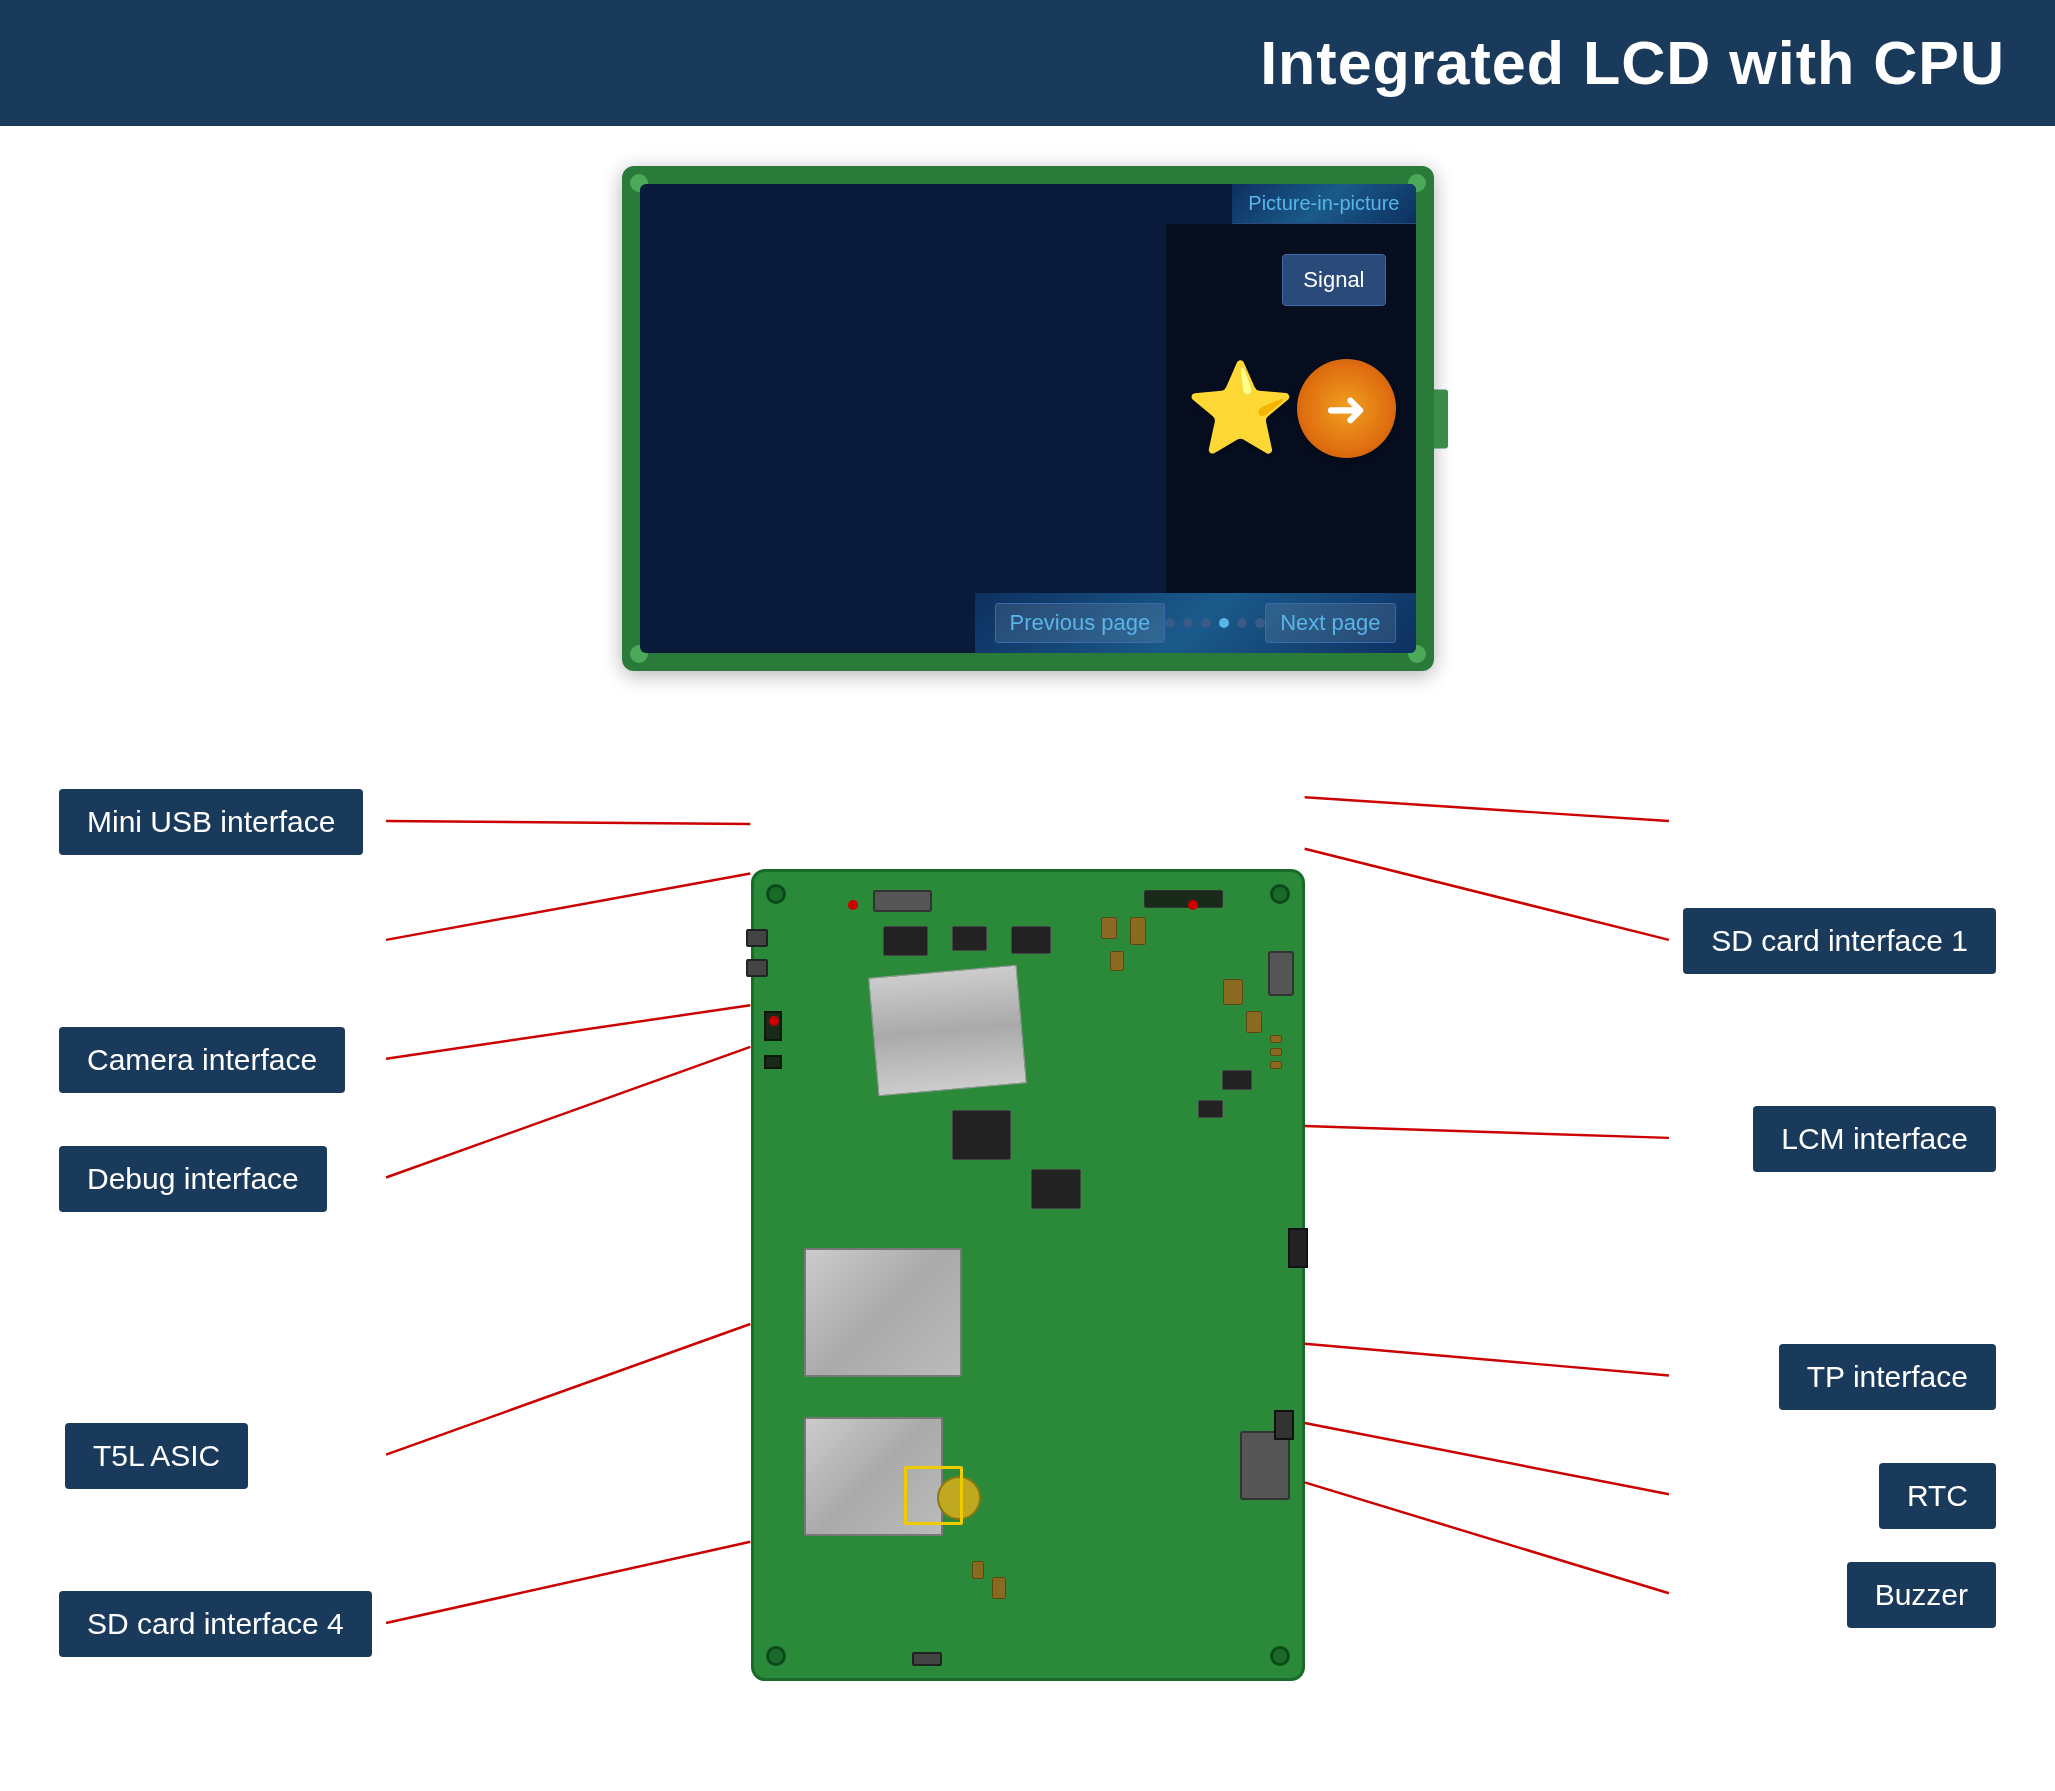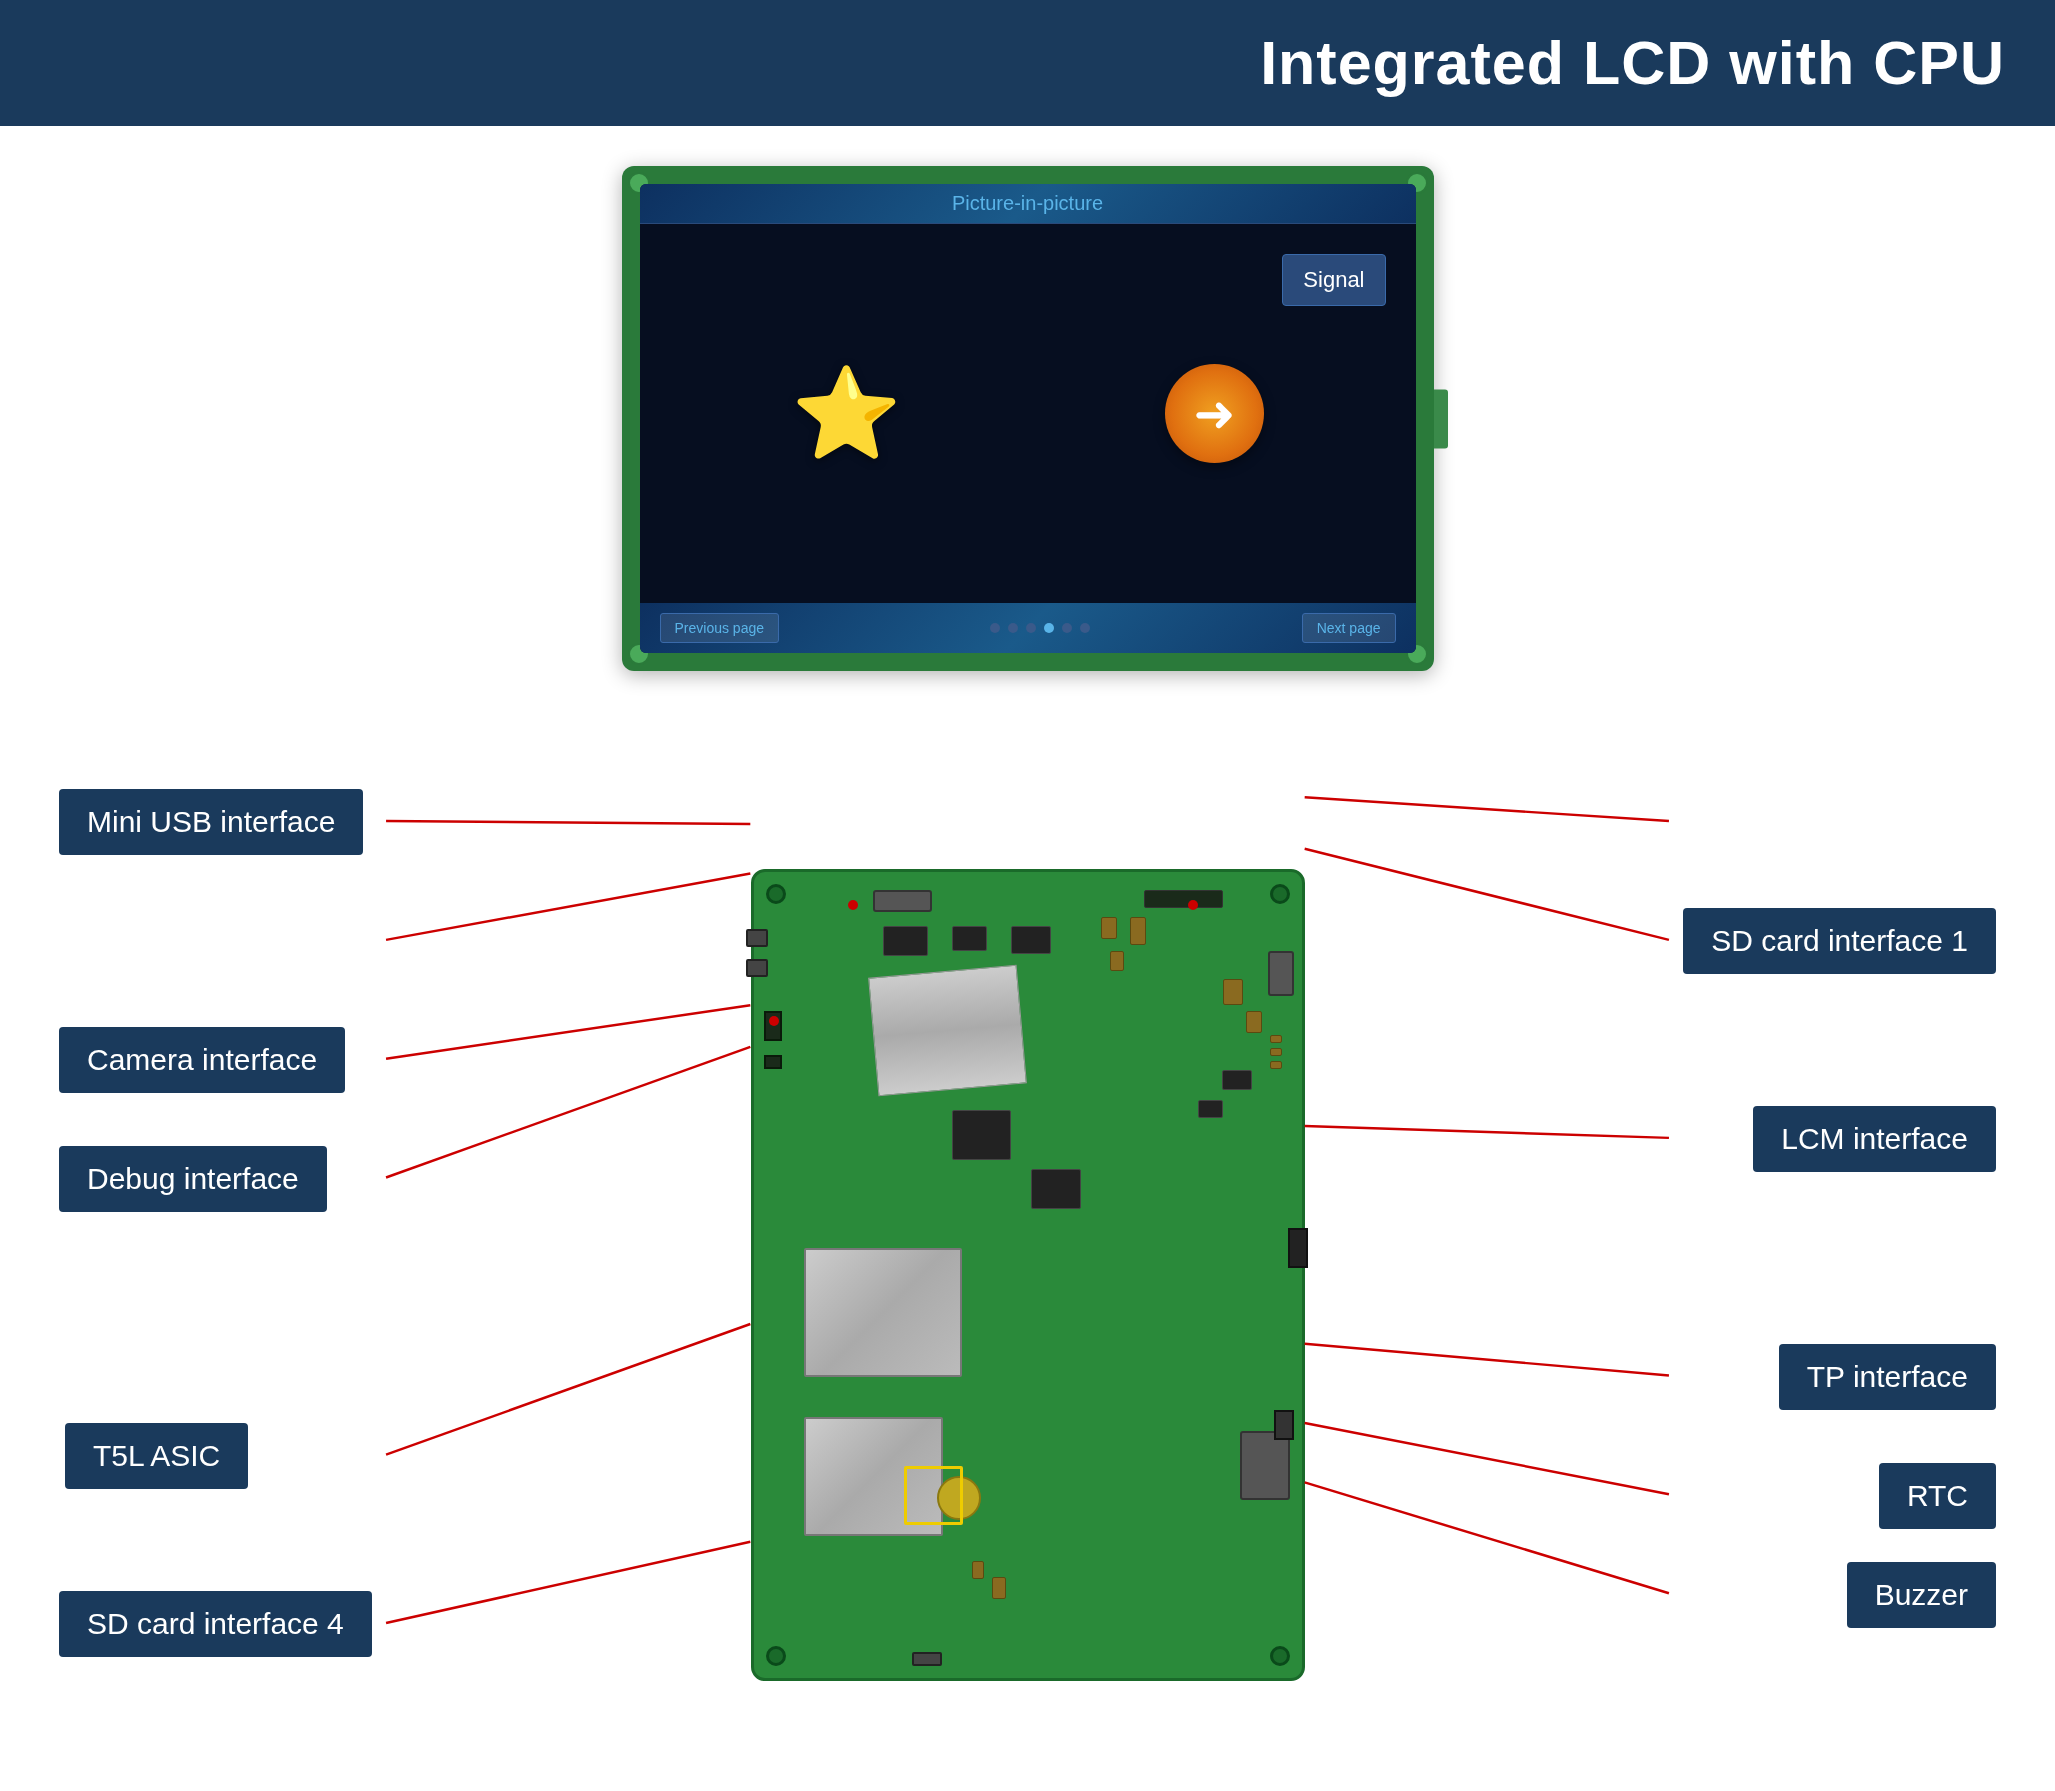--- a/index.html
+++ b/index.html
@@ -41,20 +41,21 @@
     }
     .lcd-screen {
       width: 100%;
       height: 100%;
       background: #0a1a3a;
       border-radius: 6px;
       position: relative;
       overflow: hidden;
       display: flex;
       flex-direction: column;
+      align-items: flex-end;
     }
     .lcd-top-bar {
       background: linear-gradient(135deg, #0d3060 0%, #1a5a8a 50%, #0d3060 100%);
       padding: 8px 16px;
       text-align: center;
       color: #5ab4e8;
       font-size: 20px;
       font-weight: 500;
       border-bottom: 1px solid #2a4a7a;
     }
@@ -96,21 +97,21 @@
     }
     .lcd-bottom-bar {
       background: linear-gradient(135deg, #0d3060 0%, #1a5a8a 50%, #0d3060 100%);
       padding: 10px 20px;
       display: flex;
       align-items: center;
       justify-content: space-between;
     }
     .nav-btn {
       color: #5ab4e8;
-      font-size: 14px;
+      font-size: 22px;
       background: rgba(255,255,255,0.1);
       border: 1px solid #3a6aaa;
       padding: 6px 14px;
       border-radius: 3px;
     }
     .dots {
       display: flex;
       gap: 8px;
       align-items: center;
     }

